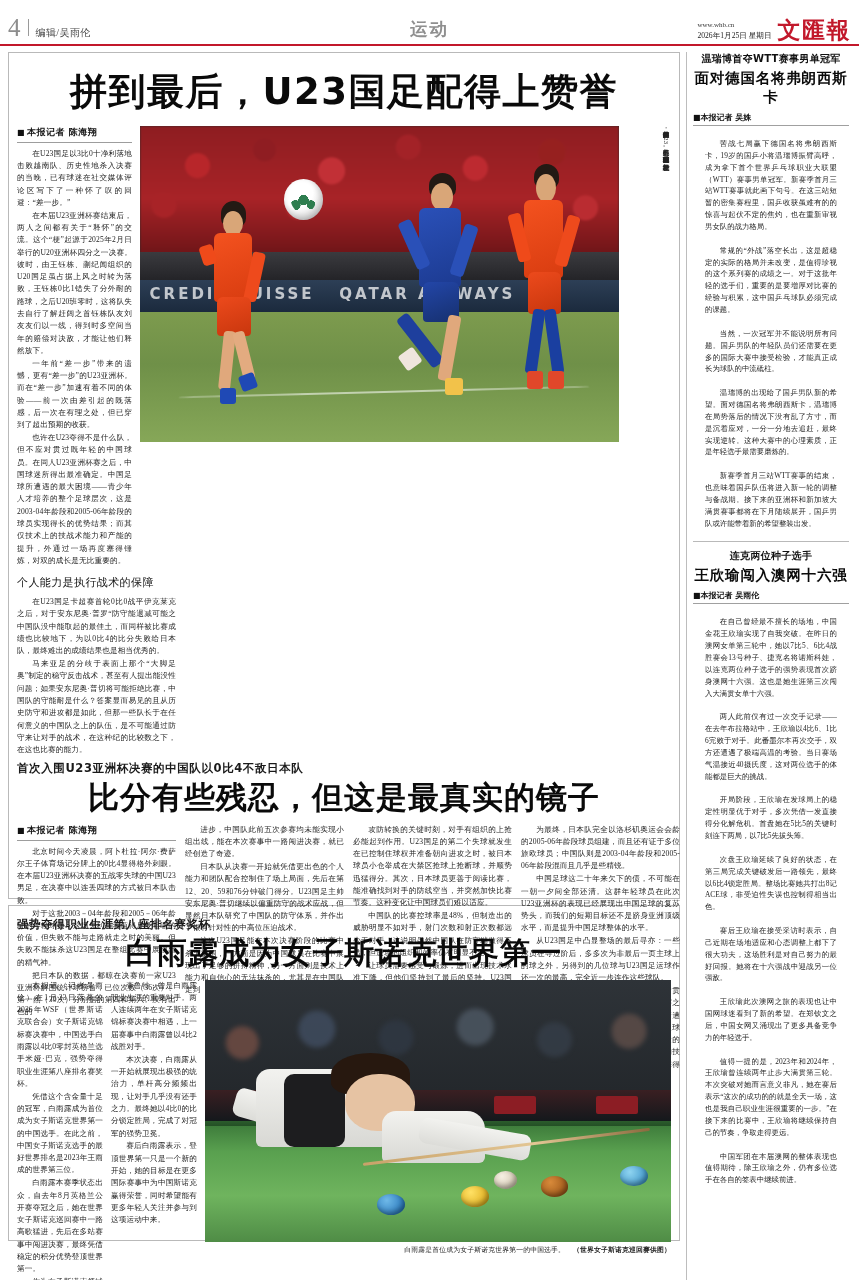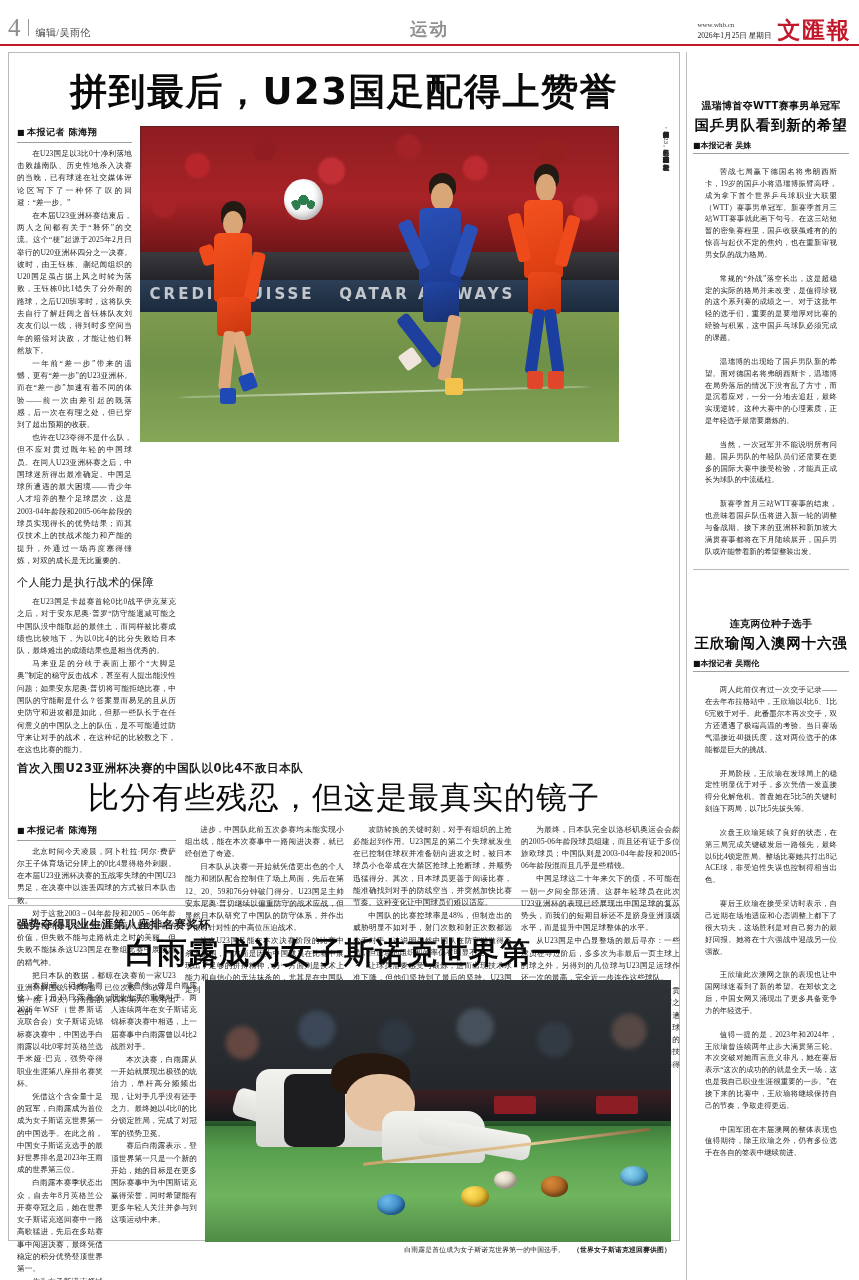--- a/index.html
+++ b/index.html
@@ -77,21 +77,21 @@
     font-family:"DejaVu Sans","Liberation Sans",sans-serif;
     font-weight:700;
     font-size:11.5px;
     letter-spacing:0.6px;
     color:#1a1a1a;
     margin-bottom:4px;
   }
   .headline-2 {
     text-align:center;
     font-family:"Liberation Serif","DejaVu Serif",serif;
-    font-weight:400;
+    font-weight:700;
     font-size:31px;
     letter-spacing:1px;
     line-height:1.15;
     color:#0a0a0a;
     margin-bottom:8px;
   }
   .headline-3 {
     text-align:center;
     font-family:"Liberation Serif","DejaVu Serif",serif;
     font-weight:700;
@@ -162,21 +162,21 @@
   .bot-caption {
     font-size:6.8px; text-align:right; color:#222;
     margin-top:3px; letter-spacing:0.2px;
   }
   .bot-caption .src { font-weight:700; margin-left:6px; }
 
   
   .rail-h-shoulder {
     text-align:center; font-size:10px; font-weight:700;
     font-family:"DejaVu Sans",sans-serif;
-    letter-spacing:0.3px; color:#111; margin-bottom:3px;margin-top:47px;
+    letter-spacing:0.3px; color:#111; margin-bottom:3px;
   }
   .rail-h-main {
     text-align:center;
     font-family:"Liberation Serif","DejaVu Serif",serif;
     font-weight:700; font-size:14.5px; letter-spacing:0.8px;
     color:#0a0a0a; margin-bottom:5px;
   }
   .rail-byline {
     font-size:8px; font-weight:700; color:#111;
     border-bottom:1px solid #a0a0a0; padding-bottom:2px; margin-bottom:4px;
@@ -459,42 +459,43 @@
           </div>
         </div>
       </div>
     </div>
   </div>
 
   <div class="col-rail">
 
     <div>
       <div class="rail-h-shoulder">温瑞博首夺WTT赛事男单冠军</div>
-      <div class="rail-h-main">国乒男队看到新的希望</div>
+      <div class="rail-h-main">面对德国名将弗朗西斯卡</div>
       <div class="rail-byline">
         <span class="sq">■</span><span>本报记者 吴姝</span>
       </div>
       <div class="rail-text">
         <p>苦战七局赢下德国名将弗朗西斯卡，19岁的国乒小将温瑞博振臂高呼，成为拿下首个世界乒乓球职业大联盟（WTT）赛事男单冠军。新赛季首月三站WTT赛事就此画下句号。在这三站短暂的密集赛程里，国乒收获虽难有的的惊喜与起伏不定的焦灼，也在重新审视男女队的战力格局。</p>
         <p>常规的“外战”落空长出，这是超稳定的实际的格局并未改变，是值得珍视的这个系列赛的成绩之一。对于这批年轻的选手们，重要的是要增厚对比赛的经验与积累，这中国乒乓球队必须完成的课题。</p>
+        <p>当然，一次冠军并不能说明所有问题。国乒男队的年轻队员们还需要在更多的国际大赛中接受检验，才能真正成长为球队的中流砥柱。</p>
         <p>温瑞博的出现给了国乒男队新的希望。面对德国名将弗朗西斯卡，温瑞博在局势落后的情况下没有乱了方寸，而是沉着应对，一分一分地去追赶，最终实现逆转。这种大赛中的心理素质，正是年轻选手最需要磨炼的。</p>
-        <p>当然，一次冠军并不能说明所有问题。国乒男队的年轻队员们还需要在更多的国际大赛中接受检验，才能真正成长为球队的中流砥柱。</p>
         <p>新赛季首月三站WTT赛事的结束，也意味着国乒队伍将进入新一轮的调整与备战期。接下来的亚洲杯和新加坡大满贯赛事都将在下月陆续展开，国乒男队或许能带着新的希望整装出发。</p>
       </div>
     </div>
 
     <div class="rail-sep"></div>
 
     <div>
       <div class="rail-h-shoulder">连克两位种子选手</div>
       <div class="rail-h-main">王欣瑜闯入澳网十六强</div>
       <div class="rail-byline">
         <span class="sq">■</span><span>本报记者 吴雨伦</span>
       </div>
       <div class="rail-text">
+        <p>在自己曾经最不擅长的场地，中国金花王欣瑜实现了自我突破。在昨日的澳网女单第三轮中，她以7比5、6比4战胜赛会13号种子、捷克名将诺斯科娃，以连克两位种子选手的强势表现首次跻身澳网十六强。这也是她生涯第三次闯入大满贯女单十六强。</p>
         <p>两人此前仅有过一次交手记录——在去年布拉格站中，王欣瑜以4比6、1比6完败于对手。此番墨尔本再次交手，双方还遭遇了极端高温的考验。当日赛场气温接近40摄氏度，这对两位选手的体能都是巨大的挑战。</p>
         <p>开局阶段，王欣瑜在发球局上的稳定性明显优于对手，多次凭借一发直接得分化解危机。首盘她在5比5的关键时刻连下两局，以7比5先拔头筹。</p>
         <p>次盘王欣瑜延续了良好的状态，在第三局完成关键破发后一路领先，最终以6比4锁定胜局。整场比赛她共打出8记ACE球，非受迫性失误也控制得相当出色。</p>
         <p>赛后王欣瑜在接受采访时表示，自己近期在场地适应和心态调整上都下了很大功夫，这场胜利是对自己努力的最好回报。她将在十六强战中迎战另一位强敌。</p>
         <p>王欣瑜此次澳网之旅的表现也让中国网球迷看到了新的希望。在郑钦文之后，中国女网又涌现出了更多具备竞争力的年轻选手。</p>
         <p>值得一提的是，2023年和2024年，王欣瑜曾连续两年止步大满贯第三轮。本次突破对她而言意义非凡，她在赛后表示“这次的成功的的就是全天一场，这也是我自己职业生涯很重要的一步。”在接下来的比赛中，王欣瑜将继续保持自己的节奏，争取走得更远。</p>
         <p>中国军团在本届澳网的整体表现也值得期待，除王欣瑜之外，仍有多位选手在各自的签表中继续前进。</p>
       </div>
     </div>
   </div>

